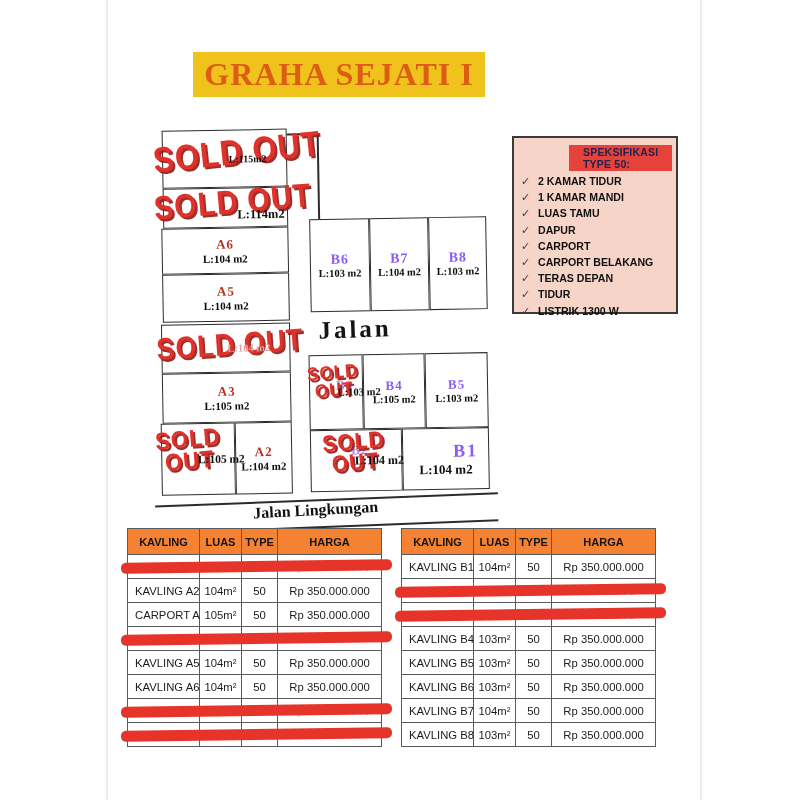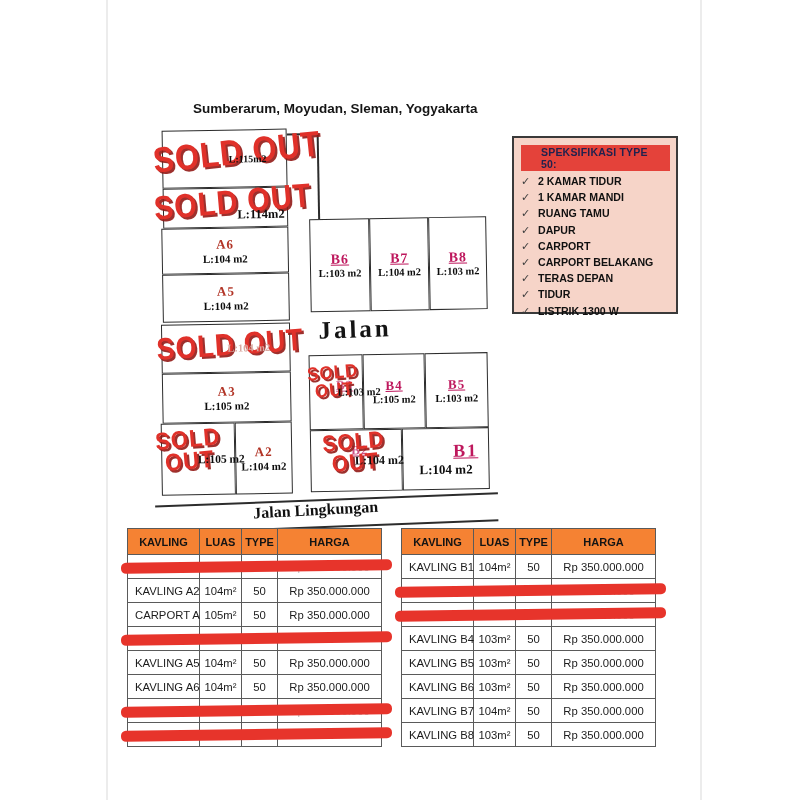--- a/index.html
+++ b/index.html
@@ -14,32 +14,32 @@
   #title-box{position:absolute;left:193px;top:52px;width:292px;height:45px;
              background:#efc31c;display:flex;align-items:center;justify-content:center;}
   #title-box .t{font-family:"Liberation Serif",serif;font-weight:700;font-size:32px;
                 color:#dd5d14;letter-spacing:1px;white-space:nowrap;}
   #subtitle{position:absolute;left:193px;top:101px;font-size:13.5px;font-weight:700;color:#151515;}
 
   
   #spec-box{position:absolute;left:512px;top:136px;width:166px;height:178px;
             background:#f6d4c8;border:2px solid #3a3a3a;box-sizing:border-box;padding:7px 6px 4px 7px;}
   #spec-title{display:inline-block;background:#e4423a;color:#22224e;font-weight:700;
-              font-size:10.5px;padding:1px 20px;letter-spacing:.2px;}
+              font-size:10.5px;padding:1px 14px;letter-spacing:.2px;margin-left:48px;}
   #spec-items{margin-top:3px;}
   .spec-item{display:flex;align-items:baseline;height:16.2px;}
   .spec-item .check{width:17px;color:#3d3d3d;font-size:11px;flex:none;}
   .spec-item .spec-text{font-size:10.6px;font-weight:700;color:#101010;white-space:nowrap;}
 
   
   #plan{position:absolute;left:150px;top:120px;width:345px;height:412px;transform:rotate(-1deg);}
   .plot{position:absolute;border:1.6px solid #2c2c2c;background:#fff;box-sizing:border-box;
         display:flex;flex-direction:column;align-items:center;justify-content:center;overflow:visible;}
   .pname{font-family:"Liberation Serif",serif;font-weight:700;font-size:13px;color:#b23527;letter-spacing:1px;}
-  .bname{color:#be185d;text-decoration:underline;}
+  .bname{color:#8b5cf6;}
   .parea{font-family:"Liberation Serif",serif;font-weight:700;font-size:11px;color:#0d0d0d;white-space:nowrap;}
   .stamp{position:absolute;z-index:2;font-weight:800;color:#e0312a;white-space:nowrap;
          text-shadow:2px 2px 0 rgba(146,26,22,.9);letter-spacing:1px;line-height:.92;
          display:flex;flex-direction:column;align-items:center;pointer-events:none;}
   .overlab{position:relative;z-index:3;margin-left:46px;}
   
   #pA8{left:15px;top:8px;width:125px;height:58px;}
   #pA8 .stamp{font-size:31px;transform:rotate(-5deg) scaleY(1.15);top:8px;left:-10px;}
   #pA8 .parea{font-size:10px;}
   #pA7{left:15px;top:66px;width:125px;height:40px;}
@@ -101,36 +101,38 @@
   .redbar{position:absolute;z-index:4;left:-7px;right:-10px;top:6px;height:11px;
           background:#e7342b;border-radius:5px;transform:rotate(-.8deg);}
 </style>
 </head>
 <body>
 
 <div id="page">
   <div class="scan-edge" id="scan-left"></div>
   <div class="scan-edge" id="scan-right"></div>
 
-  <div id="subtitle">Sumberarum, Moyudan, Sleman, Yogyakarta</div>
+  <div id="title-box">
+    <span class="t">GRAHA SEJATI I</span>
+  </div>
 
   <div id="spec-box">
     <span id="spec-title">SPEKSIFIKASI TYPE 50:</span>
     <div id="spec-items">
         <div class="spec-item">
           <span class="check">✓</span>
           <span class="spec-text">2 KAMAR TIDUR</span>
         </div>
         <div class="spec-item">
           <span class="check">✓</span>
           <span class="spec-text">1 KAMAR MANDI</span>
         </div>
         <div class="spec-item">
           <span class="check">✓</span>
-          <span class="spec-text">RUANG TAMU</span>
+          <span class="spec-text">LUAS TAMU</span>
         </div>
         <div class="spec-item">
           <span class="check">✓</span>
           <span class="spec-text">DAPUR</span>
         </div>
         <div class="spec-item">
           <span class="check">✓</span>
           <span class="spec-text">CARPORT</span>
         </div>
         <div class="spec-item">

